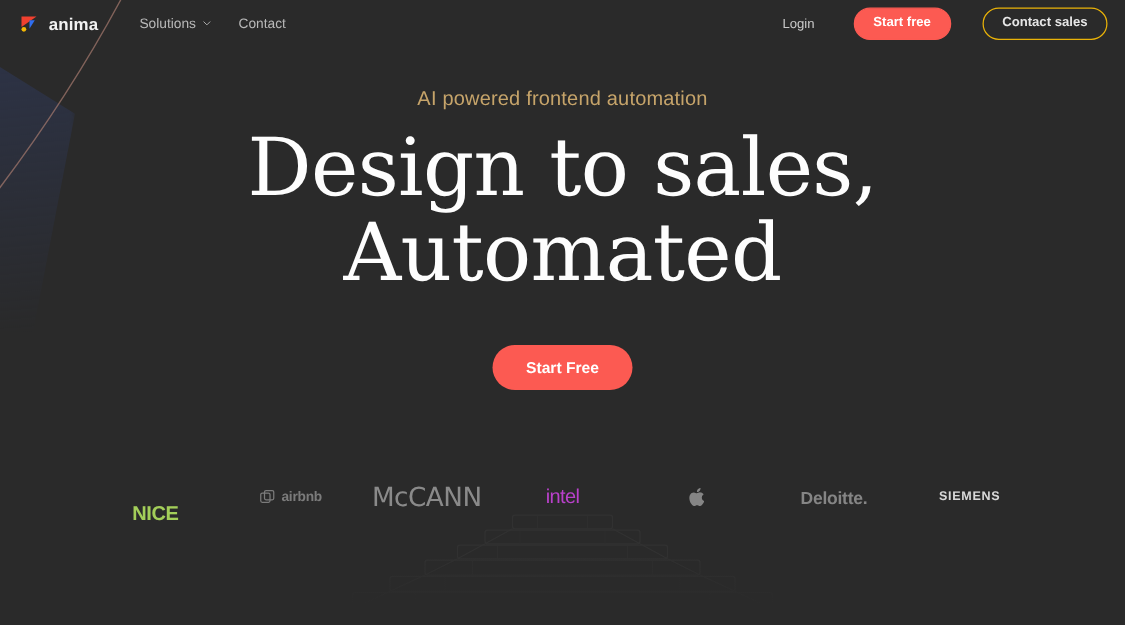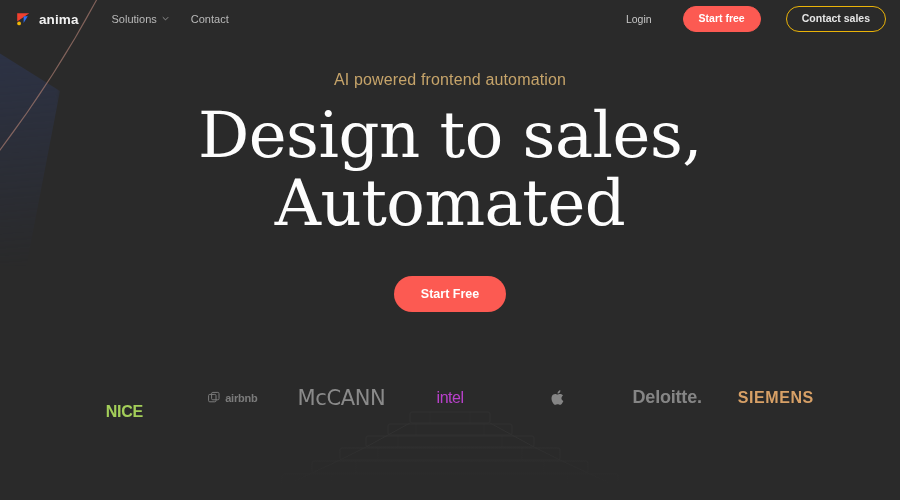--- a/index.html
+++ b/index.html
@@ -238,24 +238,24 @@
   }
   .lg-intel {
     font-size: 16px; font-weight: 400; letter-spacing: -0.5px; color: #d946ef;
   }
   .lg-airbnb {
     display: flex; align-items: center; gap: 4px;
     font-size: 11.5px; font-weight: 600; letter-spacing: -0.2px; color: #8d8d8d;
   }
   .lg-apple svg { display:block; }
   .lg-deloitte {
-    font-size: 18px; font-weight: 700; letter-spacing: -0.2px; color: #9a9a9a;
+    font-size: 14px; font-weight: 700; letter-spacing: -0.2px; color: #9a9a9a;
   }
   .lg-siemens {
-    font-size: 16px; font-weight: 700; letter-spacing: 0.6px; color: #fdba74;
+    font-size: 10px; font-weight: 700; letter-spacing: 0.6px; color: #ffffff;
   }
   .icon-inline { display:block; }
 </style>
 </head>
 <body>
 
 <div id="bg-decor">
   <div class="corner-wedge"></div>
   <div class="corner-wedge-2"></div>
 

